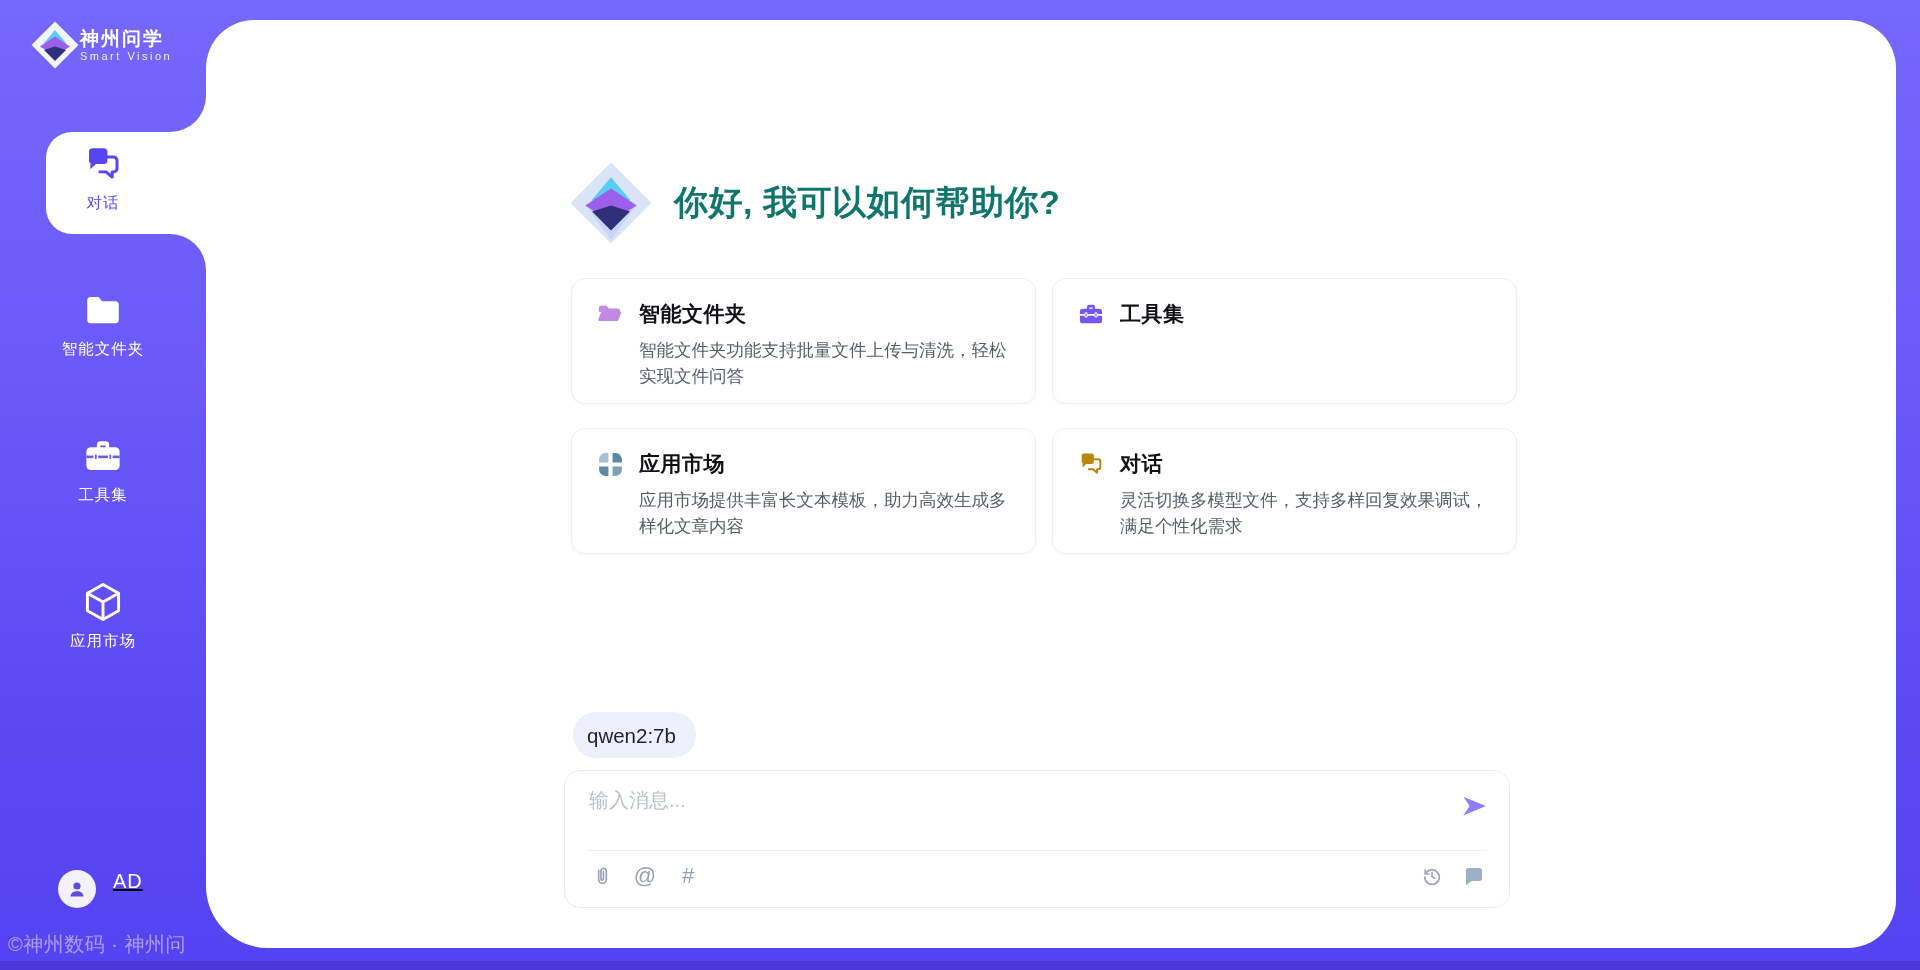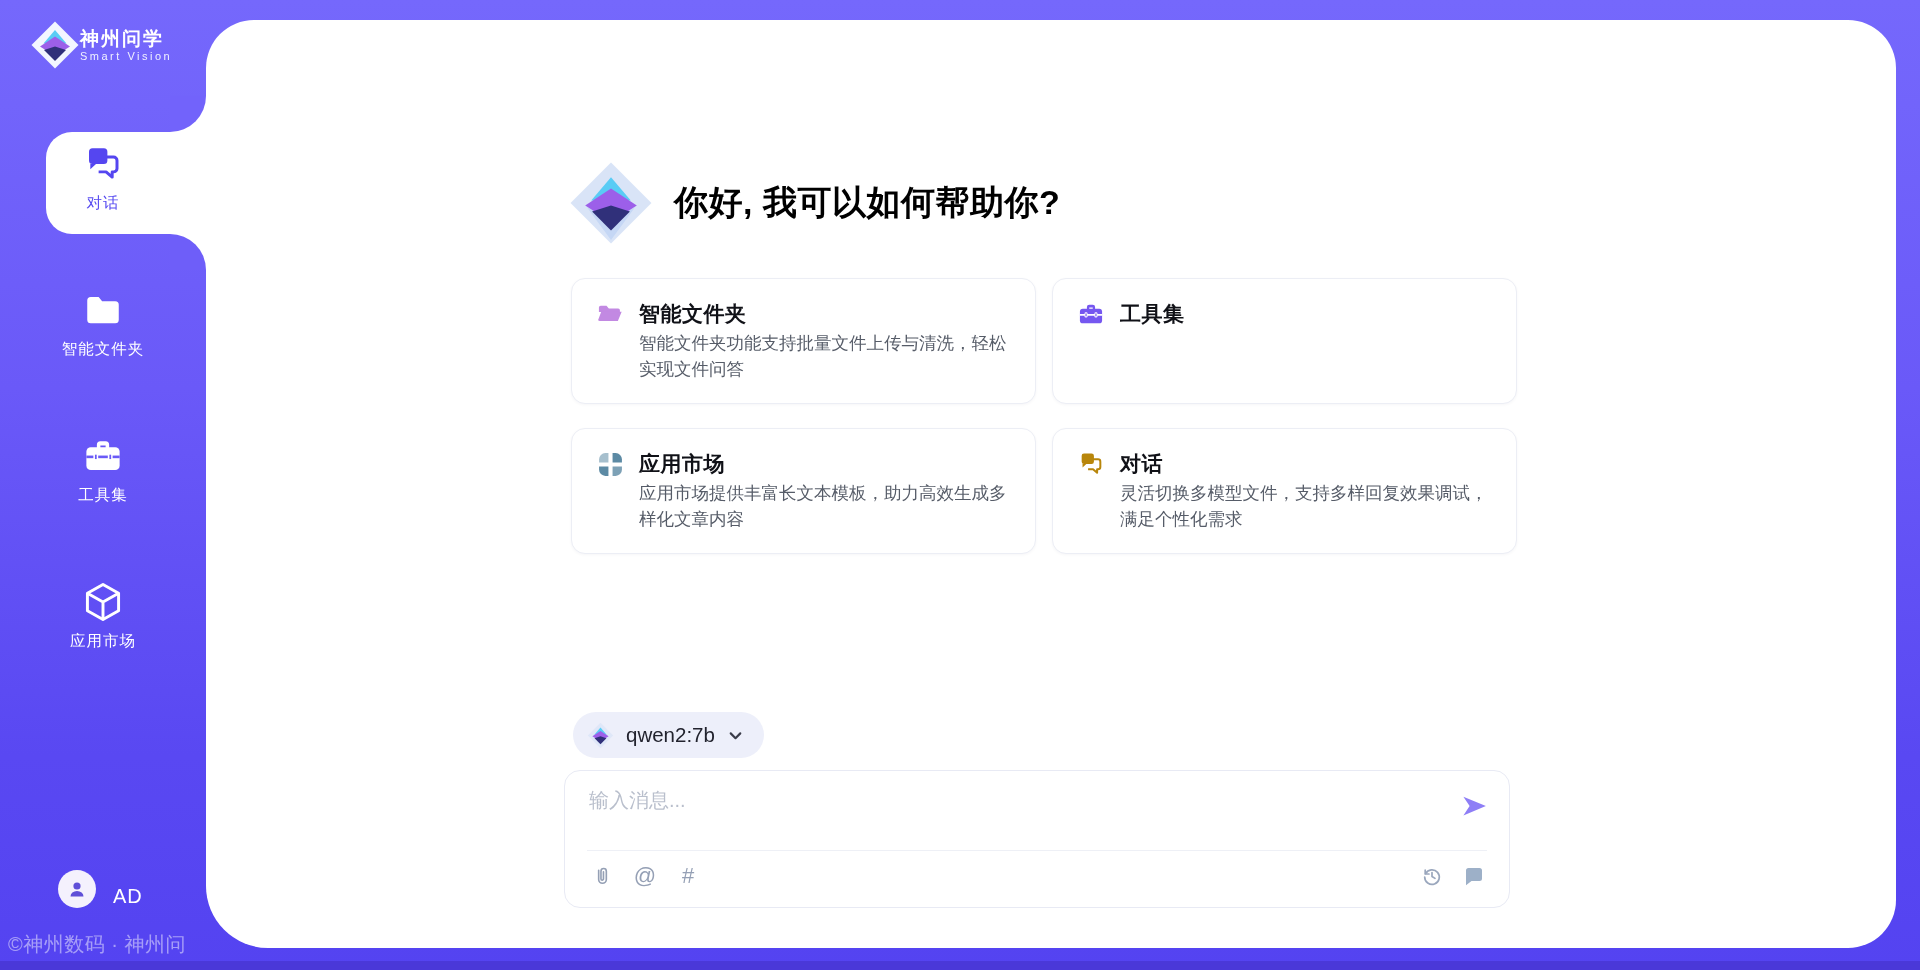--- a/index.html
+++ b/index.html
@@ -28,44 +28,44 @@
   .fillet.f-top::after { content:""; position:absolute; inset:0; background:#7263fb; border-bottom-right-radius:100%; }
   .fillet.f-bottom { top:234px; }
   .fillet.f-bottom::after { content:""; position:absolute; inset:0; background:#6e5ef9; border-top-right-radius:100%; }
 
   .nav-item { position:absolute; left:0; width:206px; display:flex; flex-direction:column;
     align-items:center; cursor:pointer; }
   .nav-item .icon { width:44px; height:44px; display:flex; align-items:center; justify-content:center; }
   .nav-label { margin-top:7px; font-size:15.5px; color:#ffffff; font-weight:500; letter-spacing:1px; }
   .nav-item.active .nav-label { color:#564af1; }
 
-  .user-row { position:absolute; left:58px; top:870px; display:flex; align-items:flex-end; gap:17px; cursor:pointer; }
+  .user-row { position:absolute; left:58px; top:870px; display:flex; align-items:flex-start; gap:17px; cursor:pointer;text-decoration:underline; }
   .avatar { width:38px; height:38px; border-radius:50%; background:#f4f1fd; display:flex; align-items:center; justify-content:center; }
   .user-name { color:#fff; font-size:20px; font-weight:500; letter-spacing:1px; }
   .side-footer { position:absolute; left:8px; top:931px; width:198px; color:rgba(255,255,255,0.48);
     font-size:20px; letter-spacing:0.5px; }
 
   
   .greeting { position:absolute; left:362px; top:140px; display:flex; align-items:center; gap:20px; }
   .greeting svg { width:86px; height:86px; }
-  .greeting h1 { font-size:34px; font-weight:800; color:#000000; letter-spacing:0.5px; }
+  .greeting h1 { font-size:34px; font-weight:800; color:#0f766e; letter-spacing:0.5px; }
 
   
   .cards { position:absolute; left:365px; top:258px; width:946px;
     display:grid; grid-template-columns:1fr 1fr; gap:24px 16px; }
   .card { background:#fff; border:1px solid #eceef5; border-radius:14px; height:126px;
     padding:21px 24px; box-shadow:0 1px 3px rgba(30,30,80,0.04); cursor:pointer; }
   .card-head { display:flex; align-items:center; gap:15px; }
   .card-head .cicon { width:28px; height:28px; display:flex; align-items:center; justify-content:center; }
   .card-title { font-size:21px; font-weight:700; color:#101117; letter-spacing:0.5px; }
-  .card-desc { margin:2px 0 0 43px; font-size:17.5px; color:#565c68; line-height:1.5; }
+  .card-desc { margin:9px 0 0 43px; font-size:17.5px; color:#565c68; line-height:1.5; }
 
   
   .model-pill { position:absolute; left:367px; top:692px; height:46px; border-radius:23px;
-    background:#edeffa; display:flex; align-items:center; gap:12px; padding:0 20px 0 14px; cursor:pointer; }
+    background:#edeffa; display:flex; align-items:center; gap:12px; padding:0 20px 0 14px; cursor:pointer;flex-direction:column; }
   .model-pill svg.mlogo { width:27px; height:27px; }
   .model-name { font-size:20.5px; color:#22232e; }
 
   
   .composer { position:absolute; left:358px; top:750px; width:946px; height:138px;
     background:#fff; border:1.5px solid #e8eaf4; border-radius:16px; }
   .composer textarea { position:absolute; left:24px; top:16px; width:840px; height:54px;
     border:none; outline:none; resize:none; font-size:20px; color:#333;
     font-family:"Liberation Sans", sans-serif; background:transparent; }
   .composer textarea::placeholder { color:#b9bfcc; }

